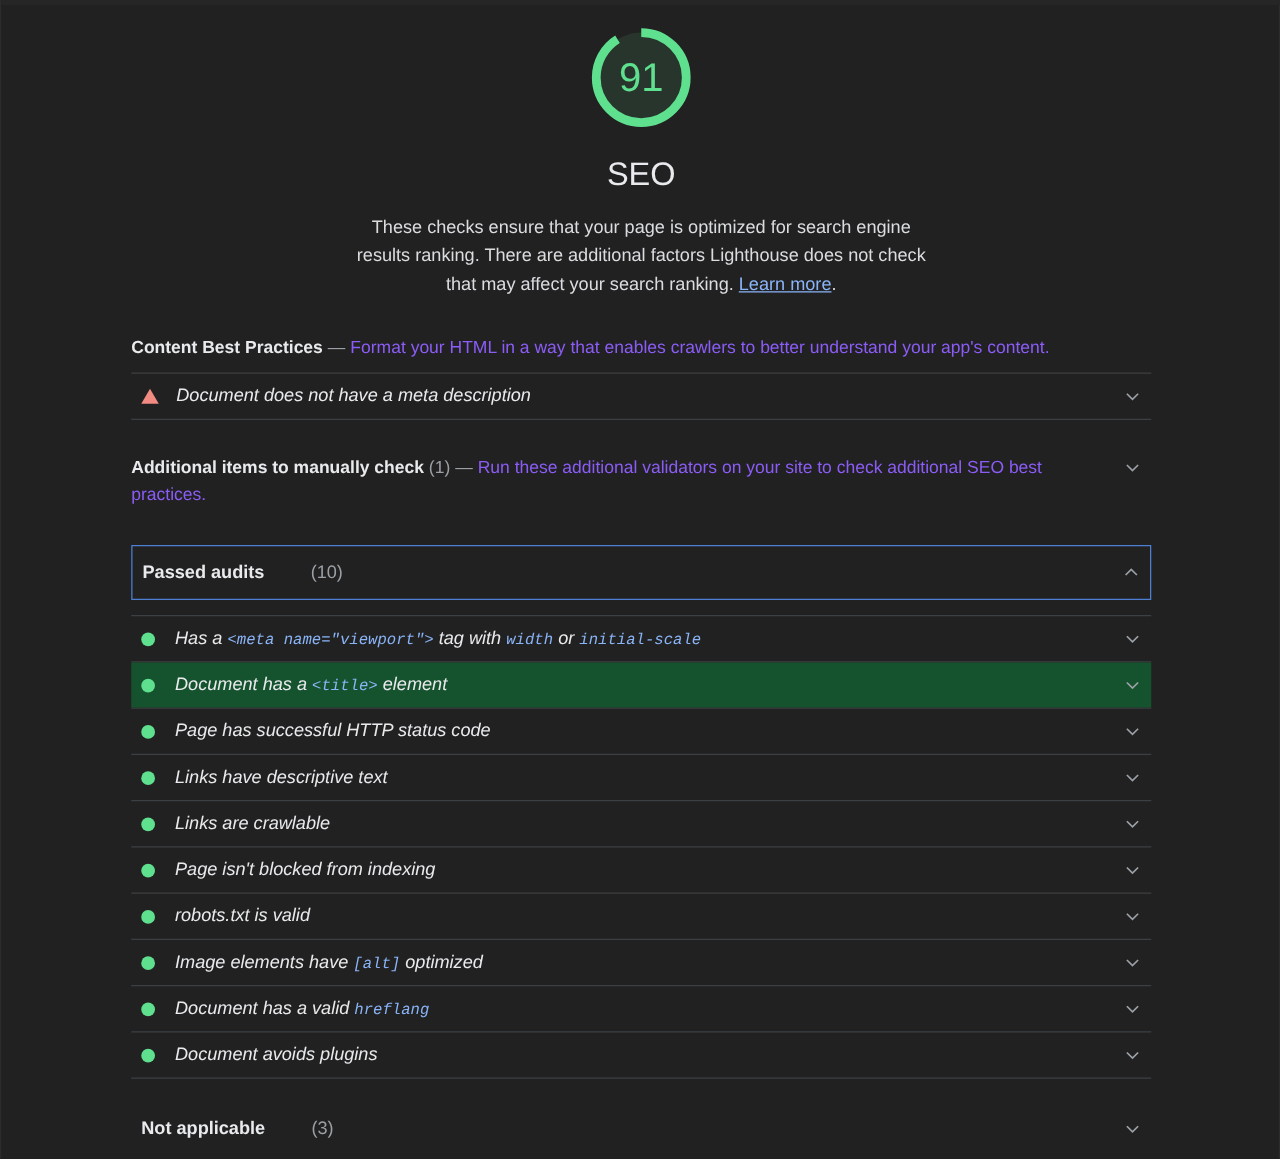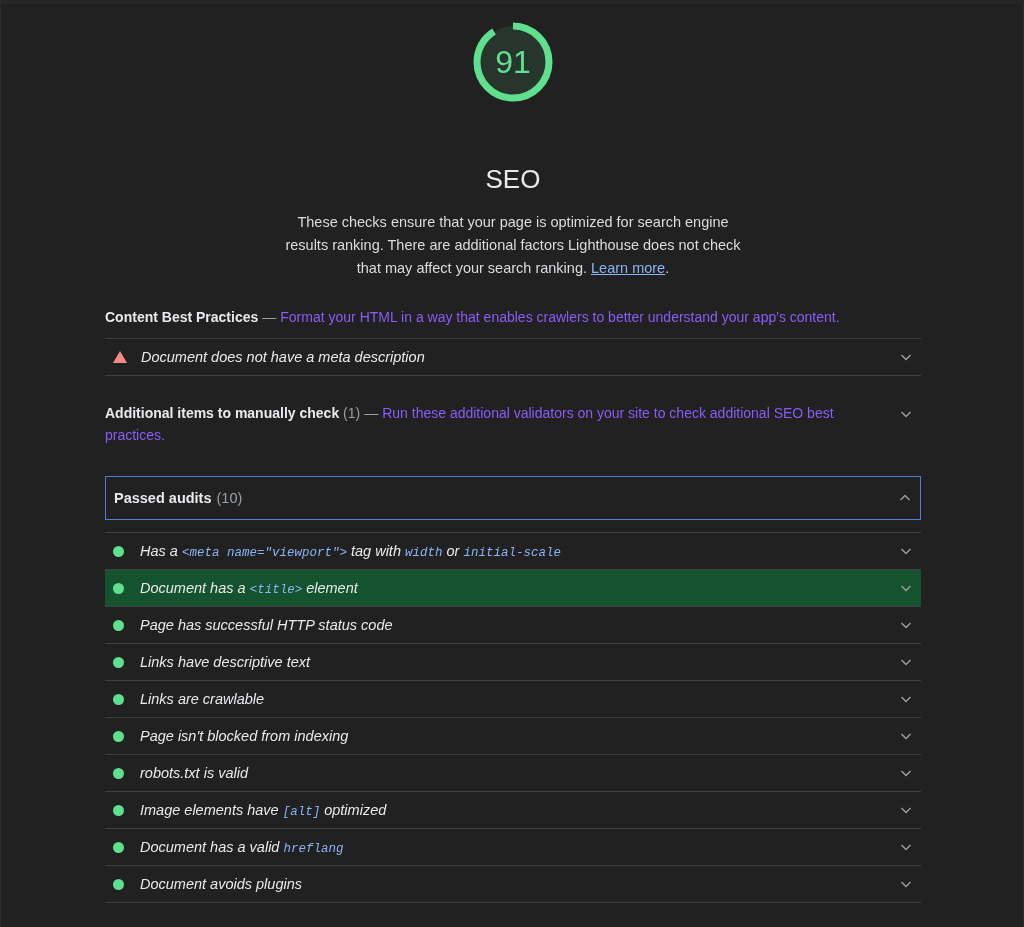--- a/index.html
+++ b/index.html
@@ -33,21 +33,20 @@
     top: 4px; left: 0;
     width: 1024px;
   }
 
   
   .gauge-wrap {
     display: flex;
     flex-direction: column;
     align-items: center;
     padding-top: 14px;
-    gap: 40px;
   }
   .gauge {
     position: relative;
     width: 88px;
     height: 88px;
   }
   .gauge svg { display: block; }
   .gauge-score {
     position: absolute;
     top: 0; left: 0;
@@ -152,20 +151,21 @@
 
   
   .bar {
     position: relative;
     display: flex;
     align-items: center;
     min-height: 40px;
     padding: 8px 40px 8px 8px;
     font-size: 14.5px;
     color: #e8eaed;
+    gap: 32px;
   }
   .bar .b-title { font-weight: bold; }
   .bar .b-count { color: #9aa0a6; font-weight: normal; padding-left: 5px; }
   .bar.focus {
     border: 1px solid #4d7fd4;
     min-height: 44px;
   }
 
   
   .chev {

